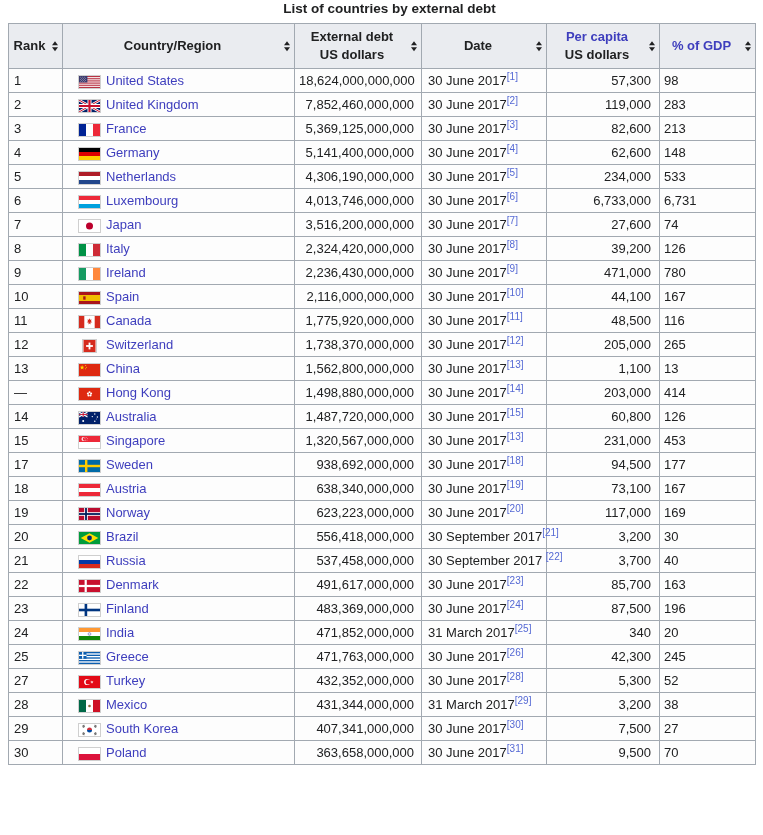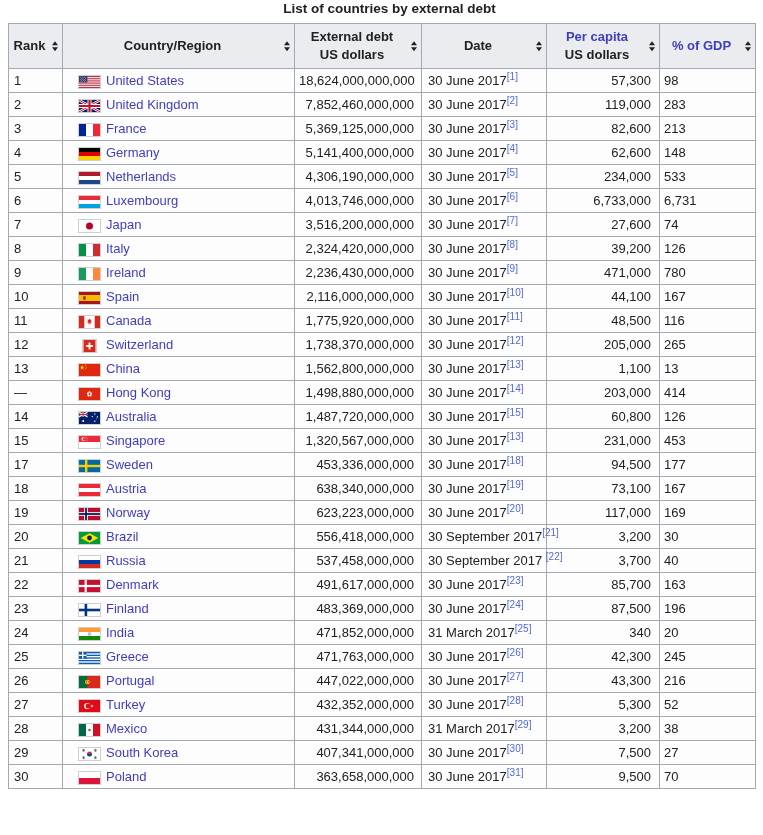--- a/index.html
+++ b/index.html
@@ -405,21 +405,21 @@
 
   <tr>
     <td class="c-rank">17</td>
     <td class="c-country">
       <span class="flag"><svg viewBox="0 0 21 12" width="21" height="12">
               <rect width="21" height="12" fill="#006aa7"></rect>
               <rect x="6" width="2.4" height="12" fill="#fecc00"></rect>
               <rect y="4.8" width="21" height="2.4" fill="#fecc00"></rect>
             </svg></span><a>Sweden</a>
     </td>
-    <td class="c-debt">453,336,000,000</td>
+    <td class="c-debt">938,692,000,000</td>
     <td class="c-date"><span>30 June 2017</span><sup class="ref">[18]</sup></td>
     <td class="c-percap">94,500</td>
     <td class="c-gdp">177</td>
   </tr>
 
   <tr>
     <td class="c-rank">18</td>
     <td class="c-country">
       <span class="flag"><svg viewBox="0 0 21 12" width="21" height="12">
               <rect width="21" height="4" fill="#ed2939"></rect>
@@ -542,36 +542,20 @@
               <rect x="3.1" width="1.3" height="6.67" fill="#fff"></rect>
               <rect y="2.7" width="7.5" height="1.3" fill="#fff"></rect>
             </svg></span><a>Greece</a>
     </td>
     <td class="c-debt">471,763,000,000</td>
     <td class="c-date"><span>30 June 2017</span><sup class="ref">[26]</sup></td>
     <td class="c-percap">42,300</td>
     <td class="c-gdp">245</td>
   </tr>
 
-  <tr>
-    <td class="c-rank">26</td>
-    <td class="c-country">
-      <span class="flag"><svg viewBox="0 0 21 12" width="21" height="12">
-              <rect width="21" height="12" fill="#da291c"></rect>
-              <rect width="8.4" height="12" fill="#046a38"></rect>
-              <circle cx="8.4" cy="6" r="2.3" fill="#ffe000"></circle>
-              <circle cx="8.4" cy="6" r="1.4" fill="#da291c"></circle>
-              <circle cx="8.4" cy="6" r="0.7" fill="#fff"></circle>
-            </svg></span><a>Portugal</a>
-    </td>
-    <td class="c-debt">447,022,000,000</td>
-    <td class="c-date"><span>30 June 2017</span><sup class="ref">[27]</sup></td>
-    <td class="c-percap">43,300</td>
-    <td class="c-gdp">216</td>
-  </tr>
 
   <tr>
     <td class="c-rank">27</td>
     <td class="c-country">
       <span class="flag"><svg viewBox="0 0 21 12" width="21" height="12">
               <rect width="21" height="12" fill="#e30a17"></rect>
               <circle cx="8.2" cy="6" r="3.1" fill="#fff"></circle>
               <circle cx="9.1" cy="6" r="2.5" fill="#e30a17"></circle>
               <path d="M12.8,4.5 13.3,5.6 14.5,5.5 13.6,6.3 14,7.4 13,6.8 12,7.4 12.4,6.3 11.5,5.5 12.7,5.6 Z" fill="#fff"></path>
             </svg></span><a>Turkey</a>

